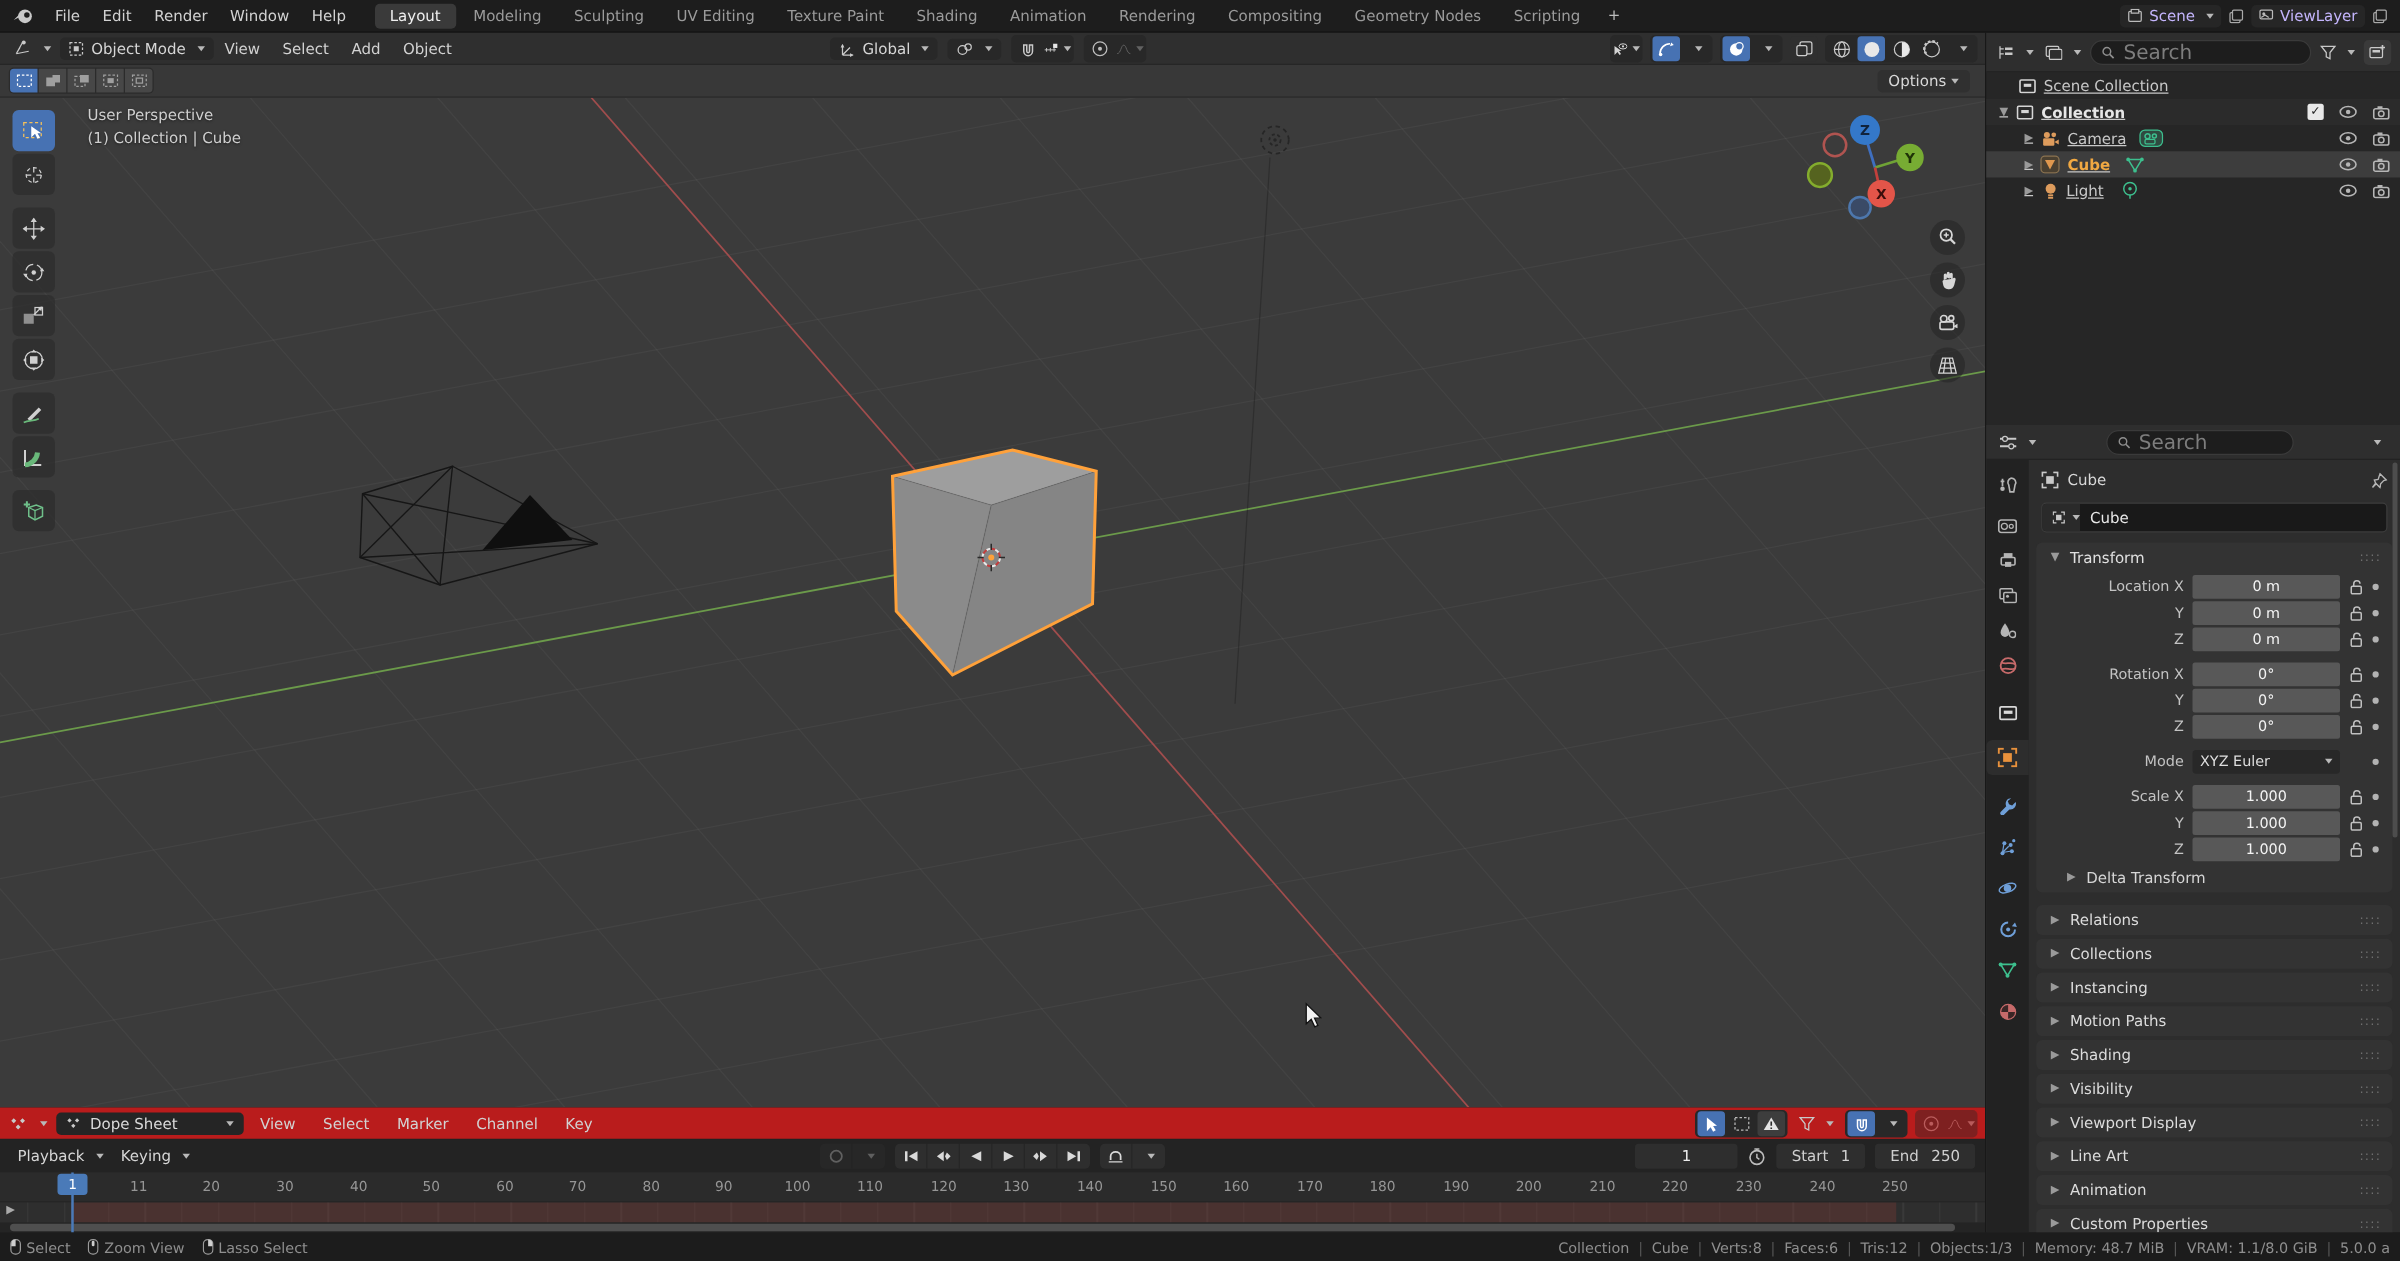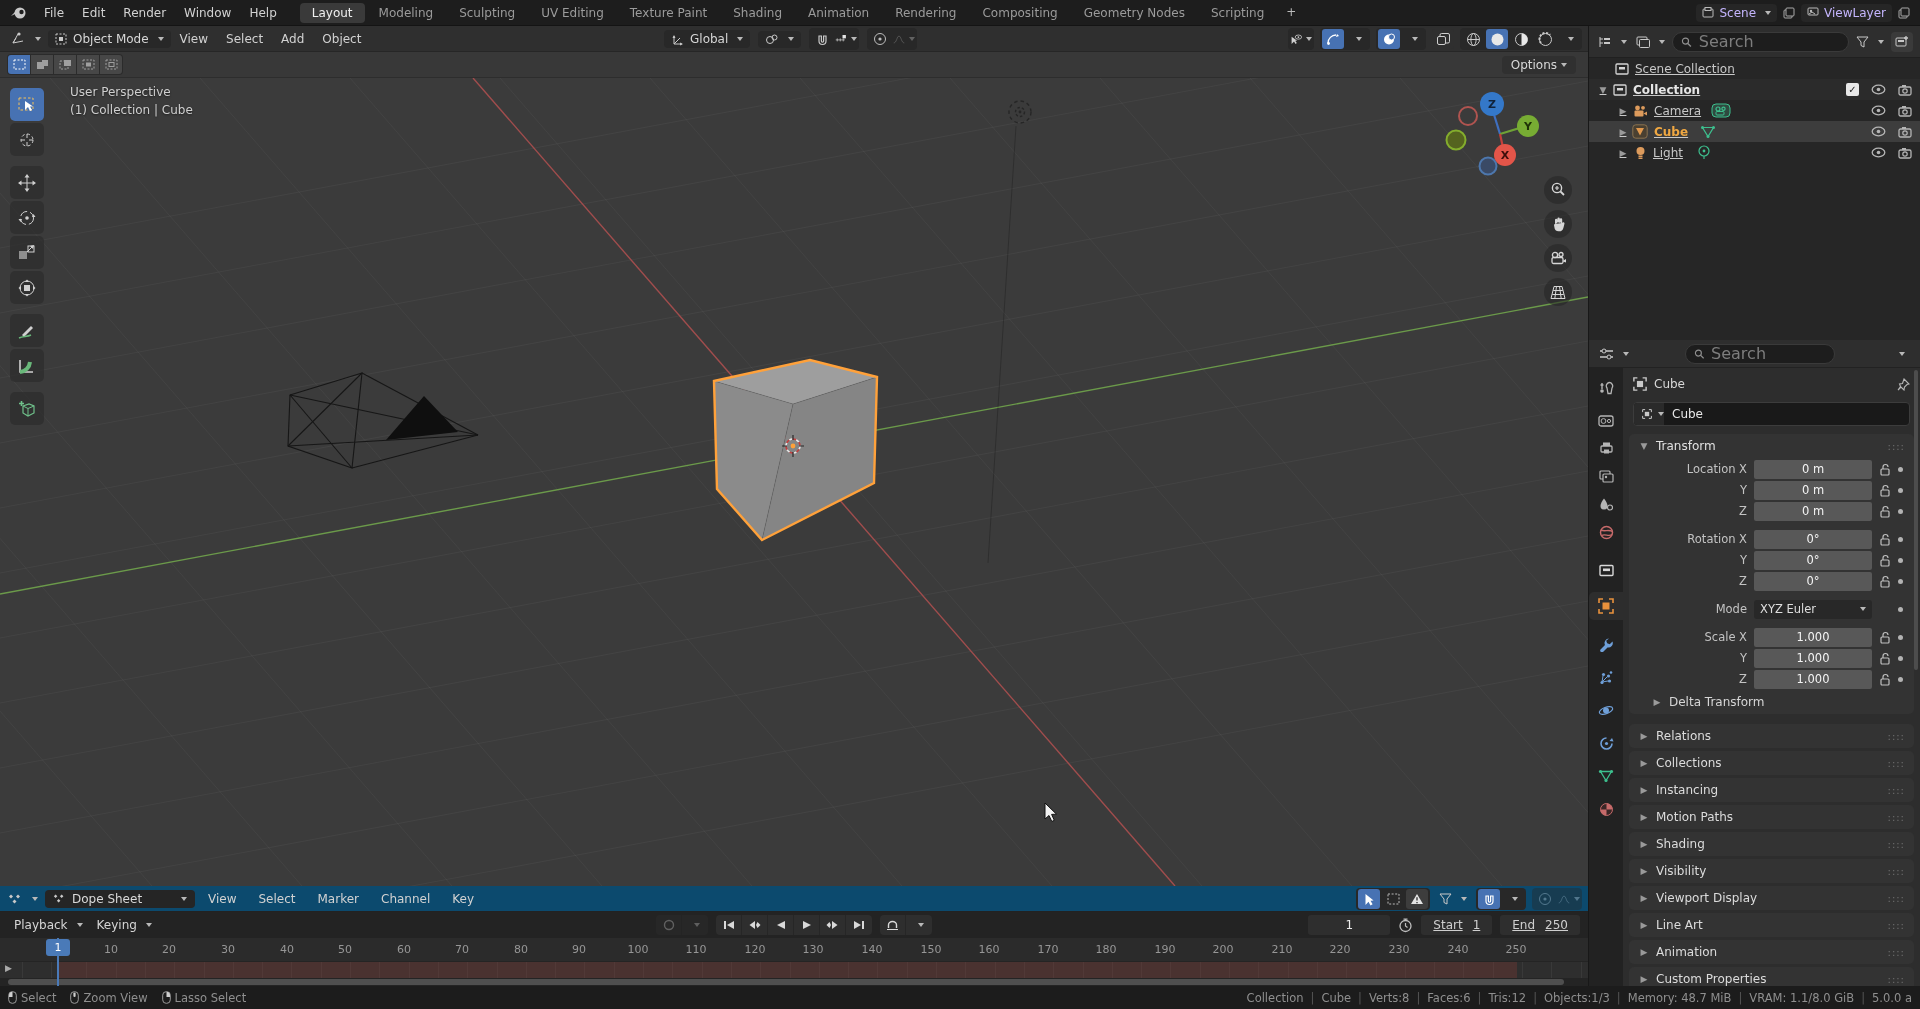--- a/index.html
+++ b/index.html
@@ -106,36 +106,36 @@
             color:#dedede; font-size:11.5px; padding:0 6px; flex:none; }
   .modedd .cv { margin-left:auto; }
   .pgap { height:6px; }
   .subpanel-h { height:24px; display:flex; align-items:center; gap:6px; padding:0 9px 0 22px; color:#d6d6d6; }
   .cpanel { margin:3px 6px 0; height:24px; background:#333; border-radius:5px; display:flex; align-items:center;
             gap:6px; padding:0 9px; color:#dcdcdc; }
   .pscroll { position:absolute; right:2px; top:30px; width:4px; height:300px; background:#4d4d4d; border-radius:2px; }
 
   
   .timeline { position:absolute; left:0; top:886px; width:1588px; height:100px; background:#2b2b2b; z-index:17; }
-  .tl-h1 { height:26px; background:#0c4a6e; display:flex; align-items:center; padding:0 5px; gap:4px;
+  .tl-h1 { height:26px; background:#b91c1c; display:flex; align-items:center; padding:0 5px; gap:4px;
            border-bottom:1px solid #222; position:relative; }
   .tl-dd { display:flex; align-items:center; gap:6px; background:#252525; border-radius:4px; padding:2px 8px;
            width:150px; color:#dadada; }
   .tl-dd .cv { margin-left:auto; }
   .tl-h1-right { position:absolute; right:6px; top:2px; display:flex; align-items:center; gap:6px; }
   .tl-h2 { height:26px; background:#232323; display:flex; align-items:center; padding:0 7px; position:relative; }
   .transport { position:absolute; left:50%; transform:translateX(-50%); display:flex; align-items:center; gap:8px; }
   .tgrp { display:flex; background:#2e2e2e; border-radius:4px; overflow:hidden; }
   .tbtn { width:26px; height:20px; display:flex; align-items:center; justify-content:center; border-right:1px solid #262626; }
   .tbtn:last-child { border-right:none; }
   .tl-h2-right { position:absolute; right:8px; display:flex; align-items:center; gap:8px; }
   .framefield { width:82px; height:20px; background:#2e2e2e; border-radius:3px; display:flex; align-items:center;
                 justify-content:center; color:#ececec; }
   .rangefield { height:20px; background:#2e2e2e; border-radius:3px; display:flex; align-items:center;
-                justify-content:center; gap:10px; color:#cfcfcf; padding:0 12px;text-decoration:underline; }
+                justify-content:center; gap:10px; color:#cfcfcf; padding:0 12px; }
   .tl-ruler { position:relative; height:24px; background:#2b2b2b; border-bottom:1px solid #242424; }
   .tick { position:absolute; top:5px; transform:translateX(-50%); color:#969696; font-size:11px; }
   .tl-channels { position:relative; height:16px; background:#2e2e2e;
                  background-image:repeating-linear-gradient(90deg, rgba(255,255,255,.05) 0 1px, transparent 1px 29.3px);
                  background-position:57px 0; }
   .range-band { position:absolute; left:57px; top:0; width:1460px; height:16px; background:rgba(140,58,52,.30); }
   .chan-arrow { position:absolute; left:5px; top:1px; color:#aaa; font-size:9px; }
   .tl-scroll { position:relative; height:8px; background:#242424; }
   .tl-thumb { position:absolute; left:8px; top:1px; width:1556px; height:6px; background:#4f4f4f; border-radius:3px; }
   .playhead-line { position:absolute; left:57px; top:52px; width:2px; height:48px; background:#4a7ab8; }
@@ -1170,21 +1170,21 @@
         <span>1</span>
       </span>
       <span class="rangefield">
         <span>End</span>
         <span>250</span>
       </span>
     </div>
   </div>
 
   <div class="tl-ruler">
-    <span class="tick" style="left:111px">10</span>
+    <span class="tick" style="left:111px">11</span>
     <span class="tick" style="left:169px">20</span>
     <span class="tick" style="left:228px">30</span>
     <span class="tick" style="left:287px">40</span>
     <span class="tick" style="left:345px">50</span>
     <span class="tick" style="left:404px">60</span>
     <span class="tick" style="left:462px">70</span>
     <span class="tick" style="left:521px">80</span>
     <span class="tick" style="left:579px">90</span>
     <span class="tick" style="left:638px">100</span>
     <span class="tick" style="left:696px">110</span>

